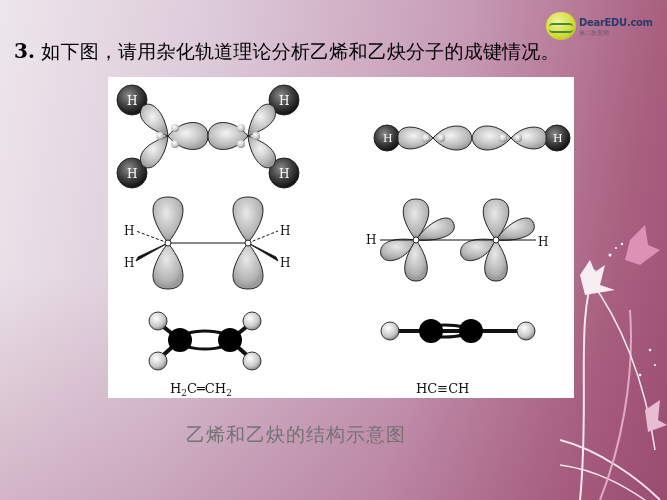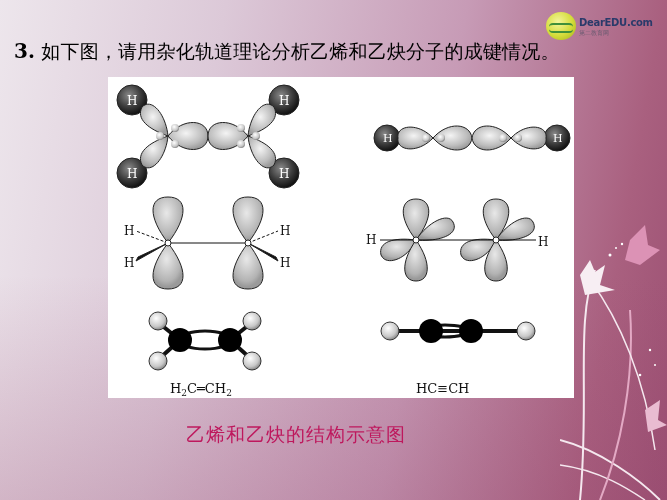--- a/index.html
+++ b/index.html
@@ -35,21 +35,21 @@
     position: absolute; left: 14px; top: 39px; font-size: 19px; color: #000000;
     white-space: nowrap; font-family: "DejaVu Sans", sans-serif; letter-spacing: 0.2px;
   }
   .question .num { font-family: "DejaVu Serif", serif; font-weight: bold; font-size: 20px; margin-right: 6px; }
   .panel {
     position: absolute; left: 108px; top: 77px; width: 466px; height: 321px; background: #ffffff;
   }
   .panel svg { position: absolute; left: 0; top: 0; }
   .caption {
     position: absolute; left: 0; width: 592px; top: 422px; text-align: center;
-    font-size: 19px; color: #be185d; font-family: "DejaVu Sans", sans-serif; letter-spacing: 1px;
+    font-size: 19px; color: #737373; font-family: "DejaVu Sans", sans-serif; letter-spacing: 1px;
   }
   .deco { position: absolute; left: 560px; top: 200px; }
 </style>
 </head>
 <body>
 
 <div class="slide-bg-dark"></div>
 
 <svg class="deco" width="107" height="300">
   <path d="M20 300 C 30 200, 15 120, 35 70" stroke="#f5e8ef" stroke-width="2" fill="none"></path>

